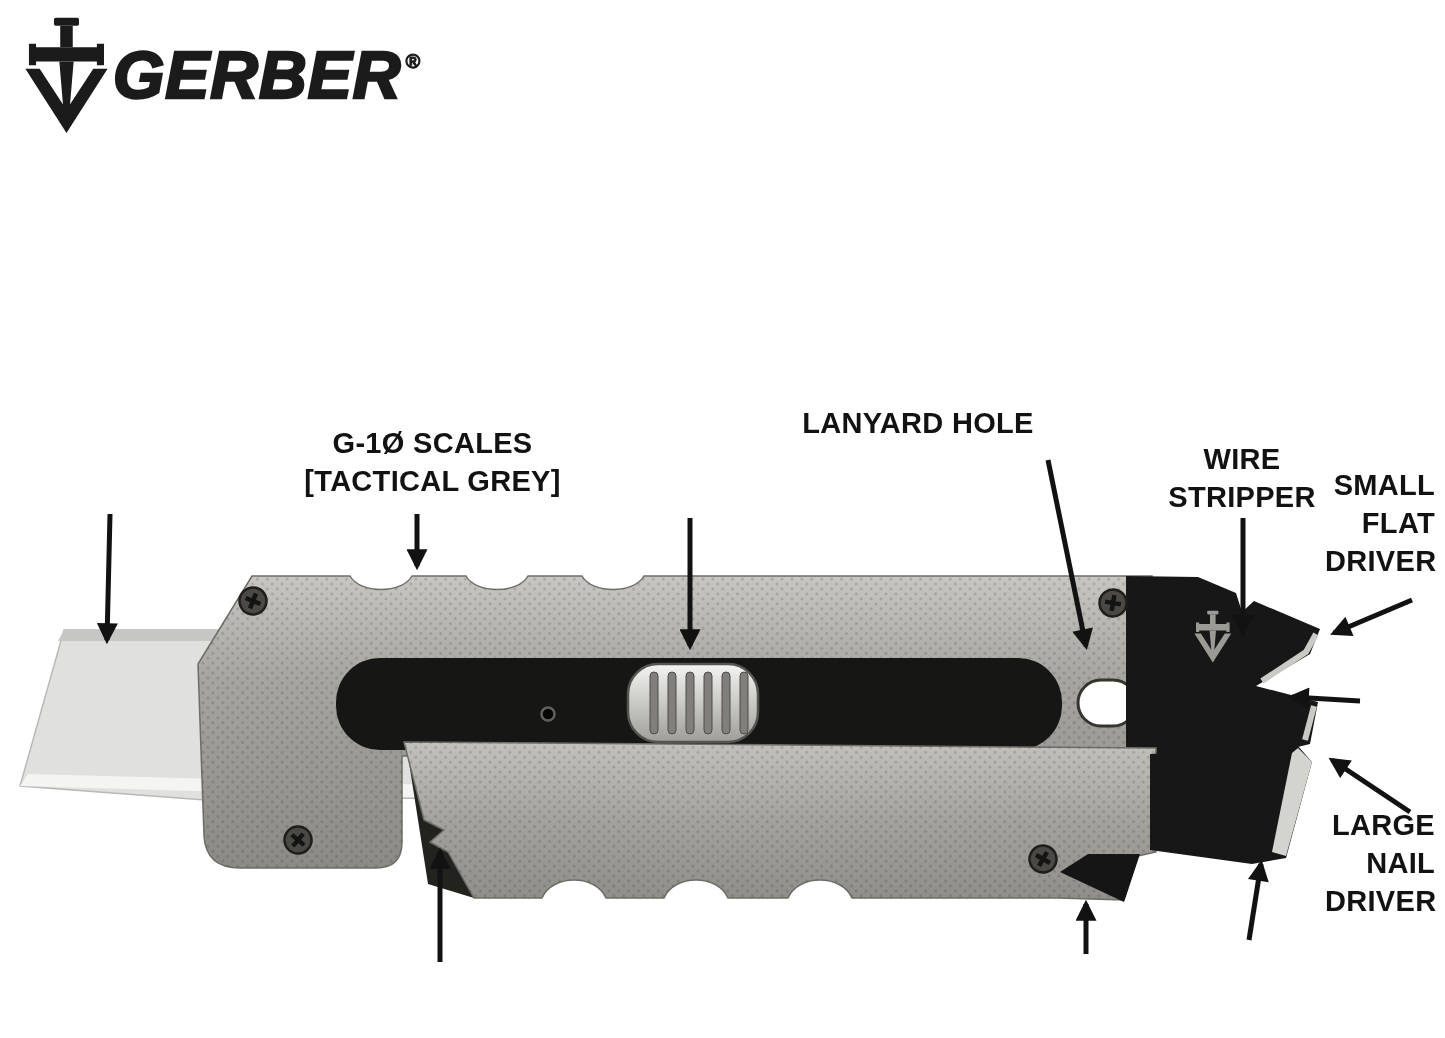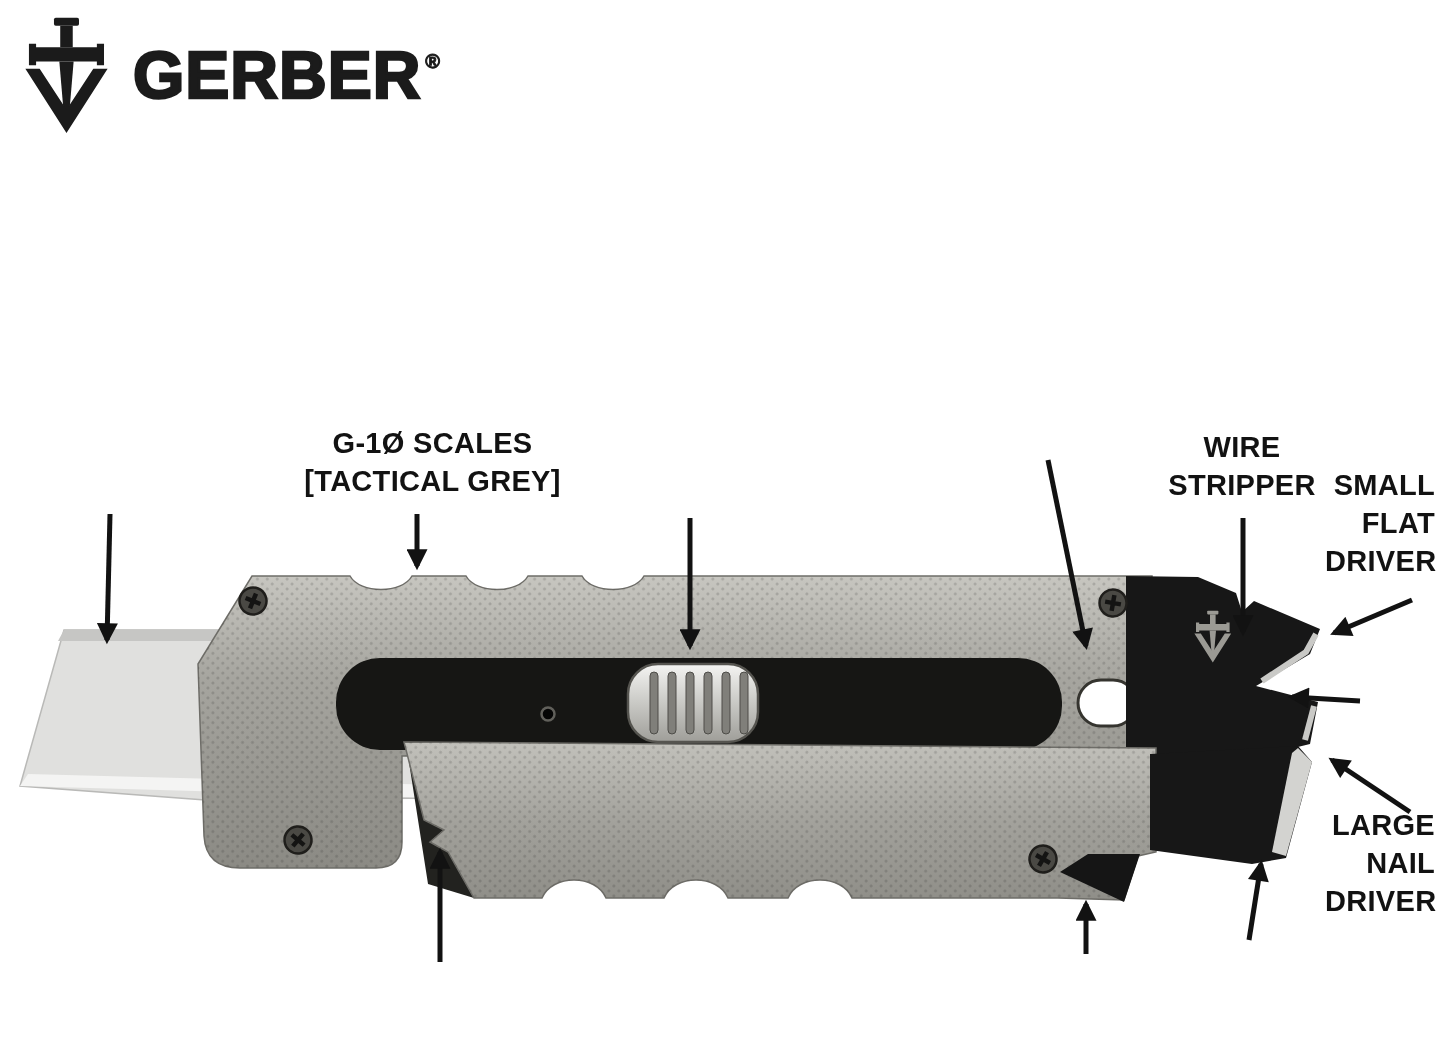--- a/index.html
+++ b/index.html
@@ -1,18 +1,18 @@
 <!DOCTYPE html>
 <html><head>
 <meta charset="utf-8">
 <style>
   html,body{margin:0;padding:0;background:#ffffff;}
   .stage{position:relative;width:1445px;height:1038px;background:#ffffff;overflow:hidden;
          font-family:"Liberation Sans",sans-serif;}
-  .brand-header{position:absolute;left:20px;top:10px;display:flex;align-items:center;gap:20px;height:130px;}
+  .brand-header{position:absolute;left:20px;top:10px;display:flex;align-items:center;height:130px;font-style:italic;}
   .brand-header svg{height:118px;width:auto;display:block;}
   .brand-name{font-size:66px;font-weight:700;letter-spacing:1px;color:#1b1b1b;
               -webkit-text-stroke:2.6px #1b1b1b;line-height:1;}
   .brand-name .reg{font-size:20px;-webkit-text-stroke:1px #1b1b1b;position:relative;top:-30px;margin-left:4px;}
   .art{position:absolute;left:0;top:0;width:1445px;height:1038px;}
   .callout{position:absolute;font-weight:700;font-size:29px;line-height:38px;letter-spacing:.3px;
            color:#121212;white-space:pre-line;}
   .ta-c{text-align:center}
   .ta-r{text-align:right}
 </style>
@@ -129,21 +129,22 @@
       <path d="M1360 701 L1292 697" marker-end="url(#ah)"></path>
       <path d="M1410 812 L1332 760" marker-end="url(#ah)"></path>
       <path d="M1249 940 L1261 864" marker-end="url(#ah)"></path>
       <path d="M1086 954 L1086 904" marker-end="url(#ah)"></path>
       <path d="M440 962 L440 852" marker-end="url(#ah)"></path>
     </g>
   </svg>
 
   <div class="callout ta-c" style="left:300px;top:424px;width:265px">G-1Ø SCALES
 [TACTICAL GREY]</div>
-  <div class="callout ta-c" style="left:1147px;top:428px;width:190px">WIRE
+  <div class="callout ta-c" style="left:798px;top:404px;width:240px">LANYARD HOLE</div>
+  <div class="callout ta-c" style="left:1147px;top:440px;width:190px">WIRE
 STRIPPER</div>
   <div class="callout ta-r" style="left:1325px;top:466px;width:110px">SMALL
 FLAT
 DRIVER</div>
   <div class="callout ta-r" style="left:1325px;top:806px;width:110px">LARGE
 NAIL
 DRIVER</div>
 
 </div>
 

